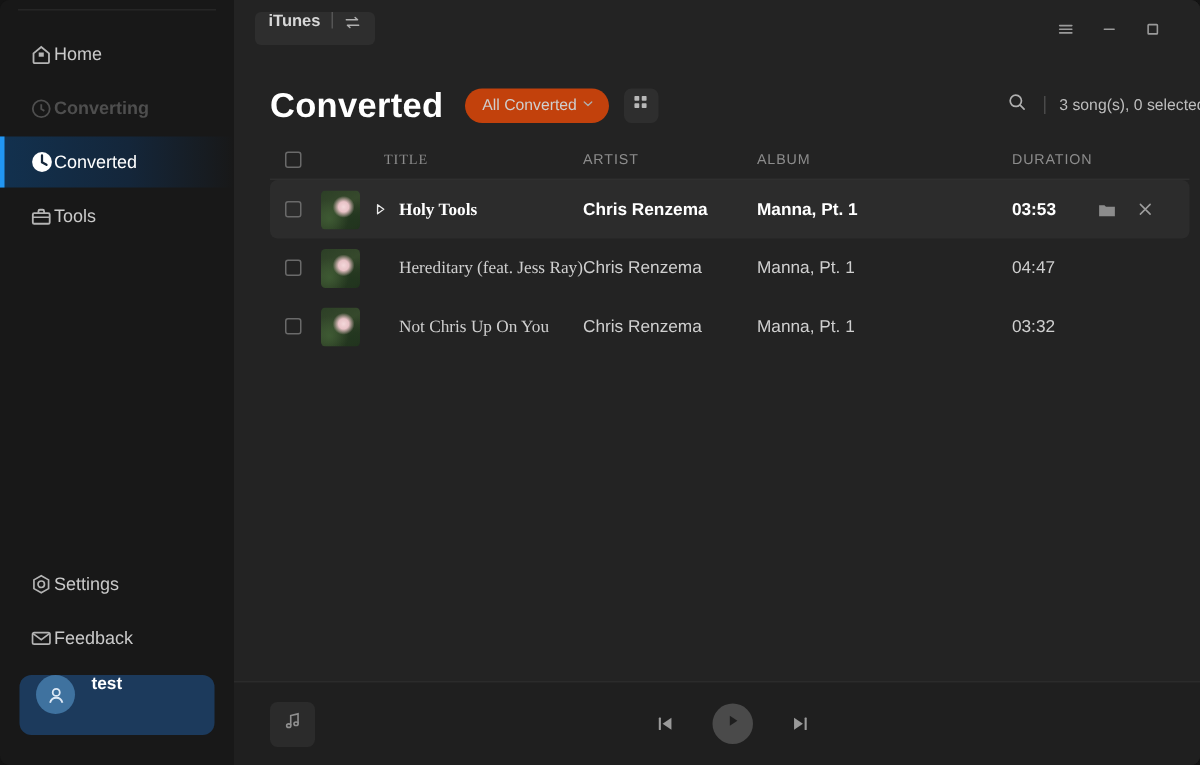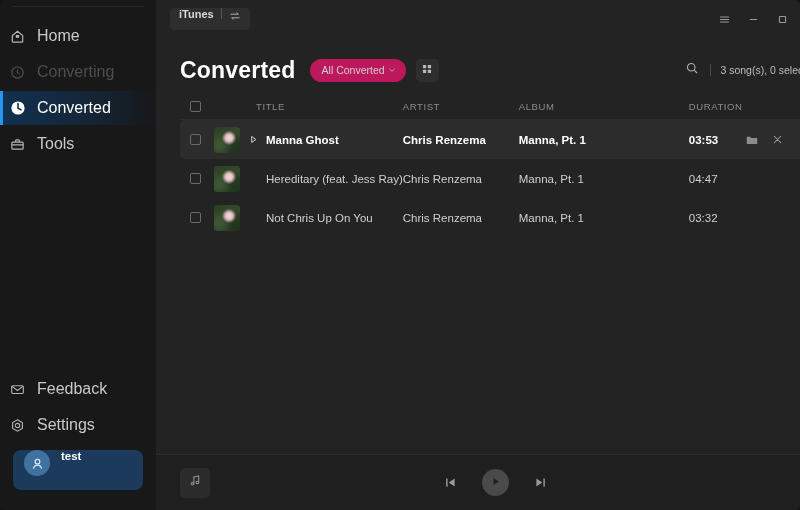--- a/index.html
+++ b/index.html
@@ -49,30 +49,30 @@
 
   .sidebar-divider {
     height: 1px; background: #262626; margin: 6px 12px 8px 12px;
   }
 
   .nav { display: flex; flex-direction: column; padding-top: 4px; }
   .nav-item {
     position: relative;
     height: 34px;
     display: flex; align-items: center;
-    gap: 11px;
-    padding-left: 9px;
+    gap: 0;
+    padding-left: 19px;
     color: #c9c9c9;
-    font-size: 16px;
+    font-size: 12px;
     cursor: pointer;
     margin-bottom: 2px;
   }
   .nav-item .ico { width: 17px; height: 17px; flex: 0 0 17px; display: flex; align-items: center; justify-content: center; }
   .nav-item svg { display: block; }
-  .nav-item.disabled { color: #4e4e4e; }
+  .nav-item.disabled { color: #4e4e4e; font-weight: bold; }
   .nav-item.disabled svg { stroke: #4e4e4e; fill: none; }
   .nav-item.active {
     background: linear-gradient(to right, #12314f 0%, #14263a 55%, #181818 100%);
     color: #ffffff;
   }
   .nav-item.active::before {
     content: ""; position: absolute; left: 0; top: 0;
     width: 3px; height: 100%; background: #2196f3;
   }
   .spacer { flex: 1 1 auto; }
@@ -137,21 +137,21 @@
     flex: 0 0 48px;
   }
   .page-title {
     font-size: 23px; font-weight: bold; color: #ffffff;
     margin-left: 24px; letter-spacing: .2px;
   }
   .filter-pill {
     margin-left: 14px;
     height: 23px; min-width: 96px;
     border-radius: 12px;
-    background: #be185d;
+    background: #c2410c;
     display: flex; align-items: center; justify-content: space-between;
     padding: 0 9px 0 12px;
     gap: 0;
     cursor: pointer;
   }
   .filter-label { font-size: 10.5px; color: #cfcfcf; }
   .grid-btn {
     margin-left: 10px;
     width: 23px; height: 23px;
     border-radius: 5px;
@@ -183,21 +183,21 @@
     color: #cfcfcf;
     font-size: 11.5px;
     cursor: pointer;
   }
   .row.hovered {
     background: #2c2c2c;
     color: #ffffff;
     font-weight: bold;
   }
   .c-check { width: 34px; flex: 0 0 34px; display: flex; align-items: center; padding-left: 10px; }
-  .c-title { flex: 1 1 auto; display: flex; align-items: center; gap: 7px; padding-left: 0; min-width: 0; }
+  .c-title { flex: 1 1 auto; display: flex; align-items: center; gap: 7px; padding-left: 0; min-width: 0; font-family: Liberation Serif, serif; }
   .c-artist { width: 116px; flex: 0 0 116px; }
   .c-album  { width: 122px; flex: 0 0 122px; }
   .c-dur    { width: 104px; flex: 0 0 104px; padding-left: 48px; }
   .c-acts   { width: 62px; flex: 0 0 62px; display: flex; align-items: center; gap: 12px; justify-content: flex-start; }
 
   .thead .c-title { padding-left: 42px; }
 
   .cbox {
     width: 11px; height: 11px;
     border: 1px solid #6a6a6a;
@@ -304,35 +304,35 @@
 
     </div>
 
     <div class="spacer"></div>
 
     <div class="bottom-nav">
 
       <div class="nav-item">
         <span class="ico">
           <svg width="15" height="15" viewBox="0 0 16 16" fill="none" stroke="#b4b4b4" stroke-width="1.2">
-            <rect x="1.8" y="4" width="12.4" height="8.2" rx="1.2"></rect>
-            <path d="M2.2 4.7L8 9l5.8-4.3"></path>
-          </svg>
-        </span>
-        <span>Feedback</span>
+            <path d="M8 1.9l5.2 3v6.2L8 14.1 2.8 11.1V4.9z"></path>
+            <circle cx="8" cy="8" r="2.3"></circle>
+          </svg>
+        </span>
+        <span>Settings</span>
       </div>
 
       <div class="nav-item">
         <span class="ico">
           <svg width="15" height="15" viewBox="0 0 16 16" fill="none" stroke="#b4b4b4" stroke-width="1.2">
-            <path d="M8 1.9l5.2 3v6.2L8 14.1 2.8 11.1V4.9z"></path>
-            <circle cx="8" cy="8" r="2.3"></circle>
-          </svg>
-        </span>
-        <span>Settings</span>
+            <rect x="1.8" y="4" width="12.4" height="8.2" rx="1.2"></rect>
+            <path d="M2.2 4.7L8 9l5.8-4.3"></path>
+          </svg>
+        </span>
+        <span>Feedback</span>
       </div>
 
       <div class="user-btn">
         <span class="avatar">
           <svg width="15" height="15" viewBox="0 0 16 16" fill="none" stroke="#dce8f5" stroke-width="1.3">
             <circle cx="8" cy="6" r="2.5"></circle>
             <path d="M3.6 13.4c.6-2.3 2.3-3.6 4.4-3.6s3.8 1.3 4.4 3.6"></path>
           </svg>
         </span>
         <span class="user-name">test</span>
@@ -434,21 +434,21 @@
           <div class="c-check">
             <span class="cbox"></span>
           </div>
           <div class="c-title">
             <span class="art"></span>
             <span class="play-tri">
               <svg width="11" height="11" viewBox="0 0 16 16" fill="none" stroke="#e8e8e8" stroke-width="1.3" stroke-linejoin="round">
                 <path d="M5.4 3.6l6 4.4-6 4.4z"></path>
               </svg>
             </span>
-            <span class="title-text">Manna Ghost</span>
+            <span class="title-text">Holy Tools</span>
           </div>
           <div class="c-artist">Chris Renzema</div>
           <div class="c-album">Manna, Pt. 1</div>
           <div class="c-dur">03:53</div>
           <div class="c-acts">
             <span class="act-btn">
               <svg width="14" height="14" viewBox="0 0 16 16" fill="#8c8c8c">
                 <path d="M2 4.3h4.1l1.1 1.3h6.8v7.1H2z"></path>
               </svg>
             </span>

